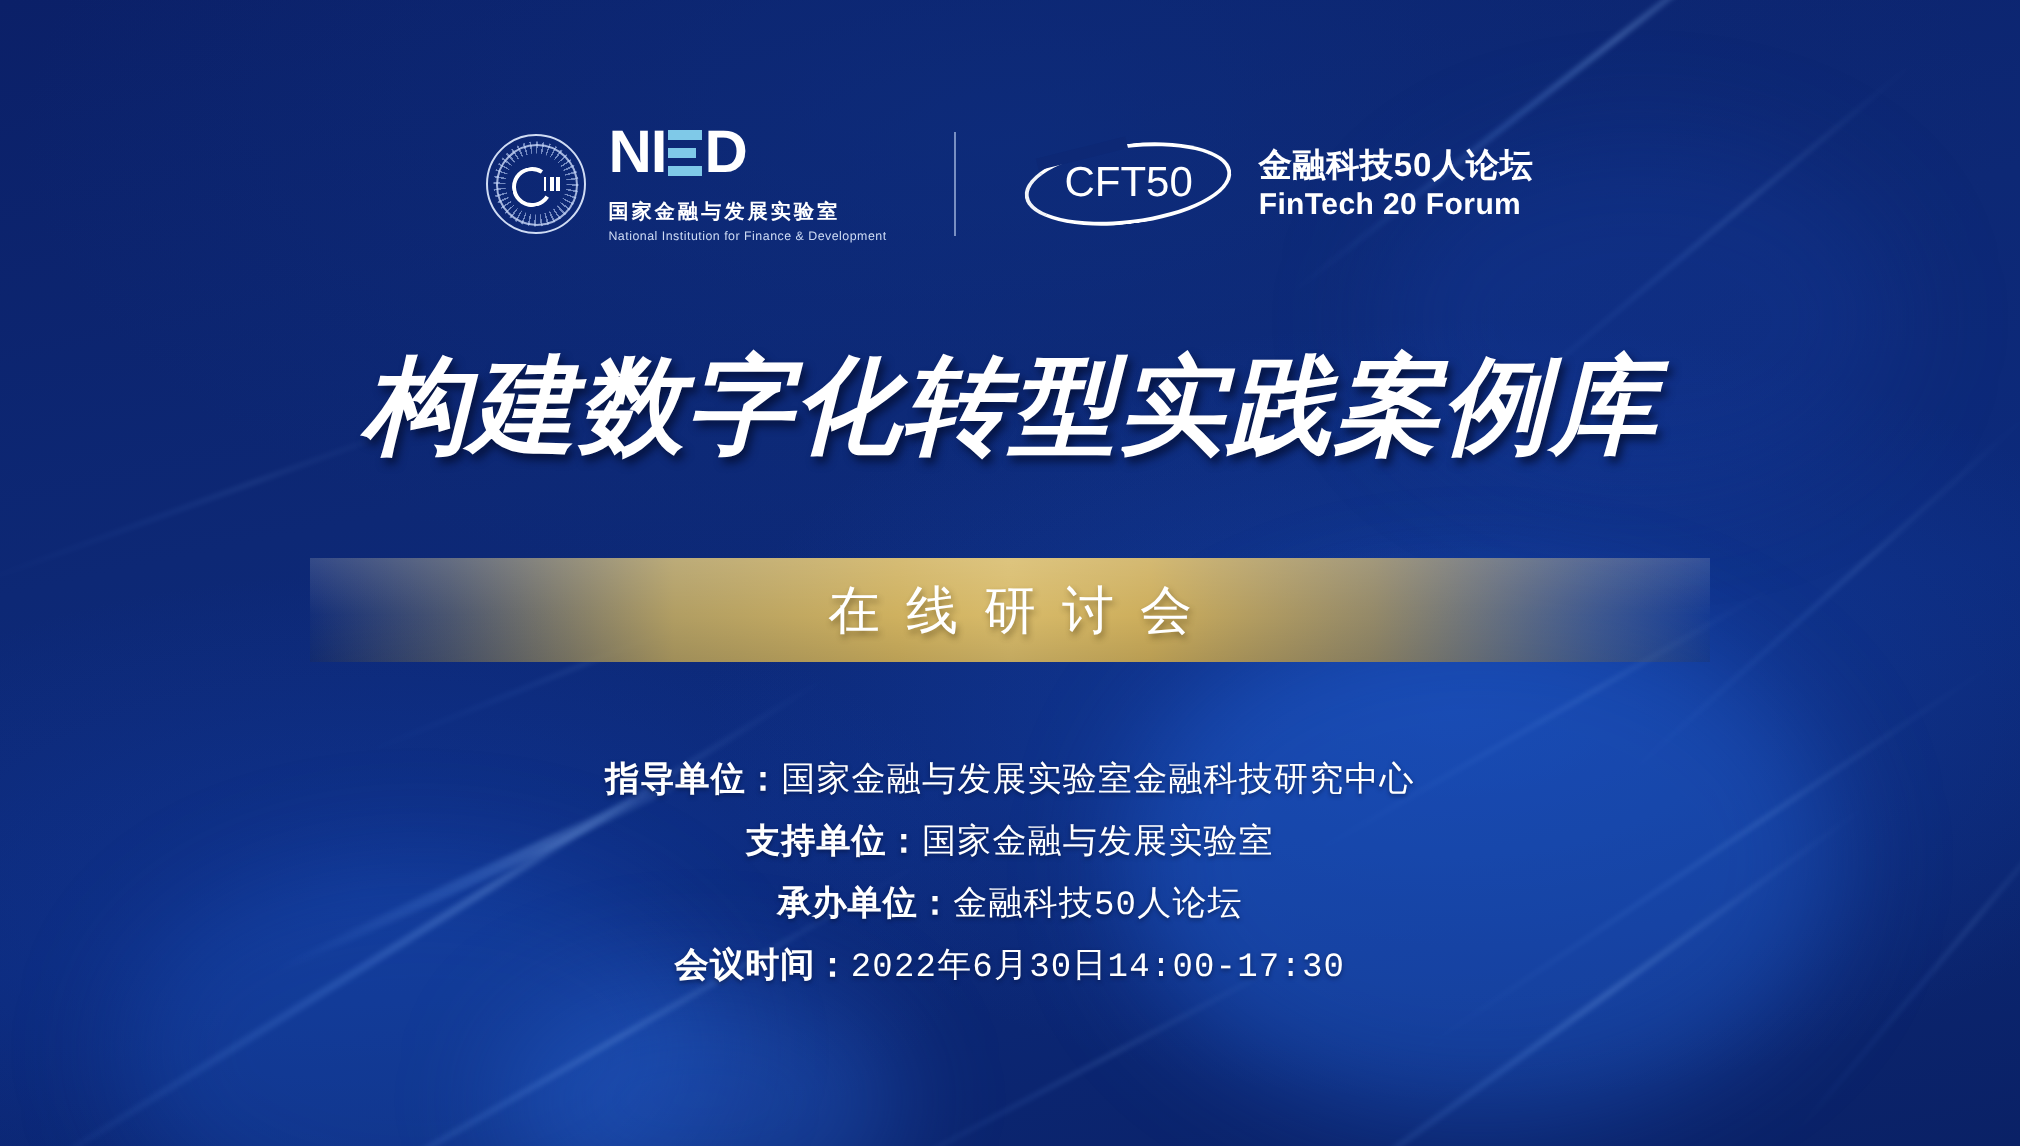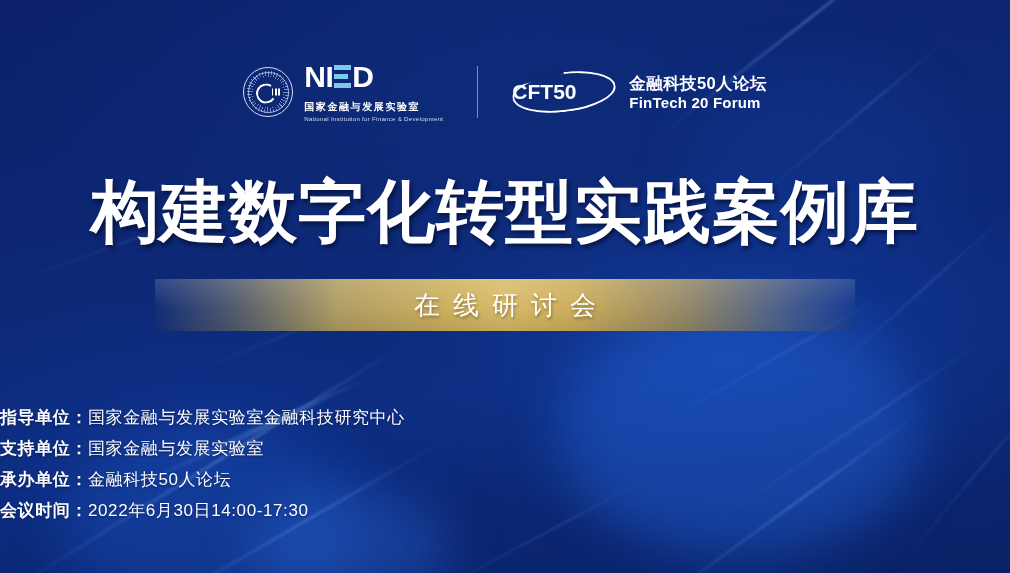--- a/index.html
+++ b/index.html
@@ -190,23 +190,23 @@
     top: -3px;
     width: 46%;
     height: 6px;
     background: #0d2875;
     transform: rotate(-7deg);
   }
   .cft-label {
     position: absolute;
     left: 0; right: 0; top: 50%;
     transform: translateY(-50%);
-    text-align: left;
+    text-align: center;
     font-size: 21px;
-    font-weight: bold;
+    font-weight: normal;
     color: #ffffff;
     letter-spacing: 0px;
   }
   .cft-text { display: flex; flex-direction: column; gap: 3px; }
   .cft-cn {
     font-size: 16.5px;
     font-weight: bold;
     color: #ffffff;
     letter-spacing: 0.4px;
     line-height: 1.1;
@@ -219,27 +219,28 @@
     line-height: 1.1;
   }
 
   
   .main-title {
     position: absolute;
     top: 177px;
     left: 0;
     width: 1010px;
     text-align: center;
-    font-size: 68px;
+    font-size: 53px;
     font-weight: bold;
     color: #ffffff;
     letter-spacing: 1px;
     line-height: 1;
     text-shadow: 2px 3px 4px rgba(3,12,46,0.75);
     white-space: nowrap;
+    font-style: italic;
   }
 
   
   .gold-band {
     position: absolute;
     top: 279px;
     left: 155px;
     width: 700px;
     height: 52px;
     background: linear-gradient(90deg,
@@ -269,23 +270,25 @@
     letter-spacing: 13px;
     text-indent: 13px;
     line-height: 48px;
     text-shadow: 1px 2px 3px rgba(60,45,10,0.45);
     white-space: nowrap;
   }
 
   
   .info-block {
     position: absolute;
-    top: 402px;
-    left: 0;
-    width: 1010px;
+    top: 376px;
+    left: 0;
+    width: 1010px;
+    text-align: center;
+    font-family: Liberation Mono, monospace;
   }
   .info-line {
     font-size: 17px;
     color: #ffffff;
     line-height: 31px;
     white-space: nowrap;
     text-shadow: 0 1px 2px rgba(4,14,50,0.55);
   }
   .info-label {
     font-weight: bold;

